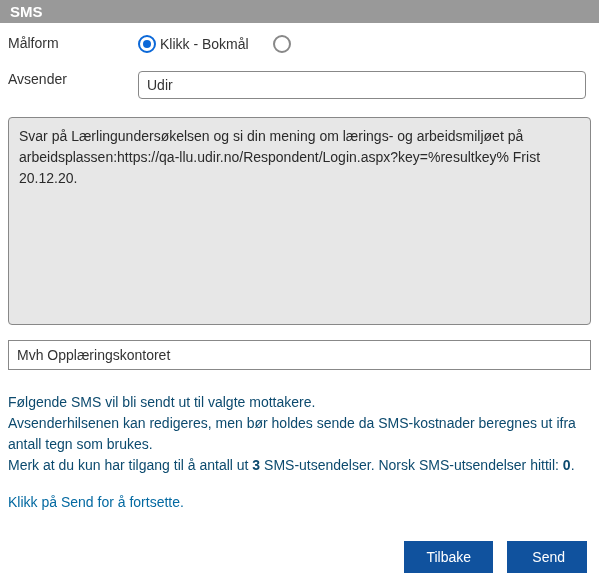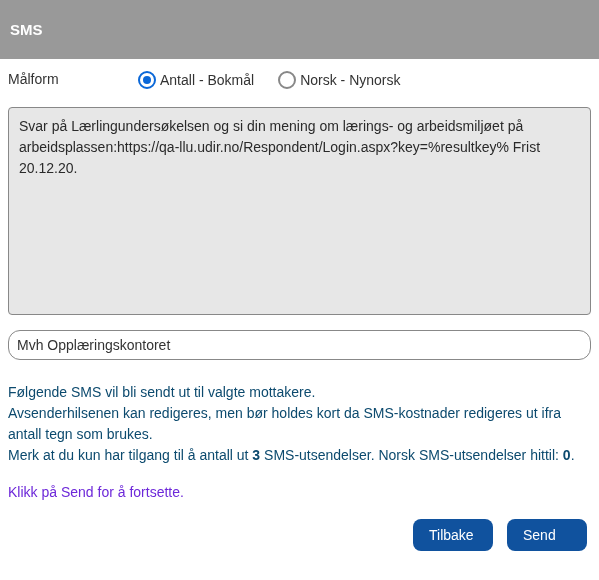--- a/index.html
+++ b/index.html
@@ -12,21 +12,21 @@
       font-size: 14px;
       color: #333;
     }
     .panel {
       width: 599px;
       background: #fff;
     }
     .panel-header {
       background: #999;
       color: #fff;
-      padding: 21px 10px;
+      padding: 3px 10px;
       font-size: 15px;
       font-weight: bold;
     }
     .panel-body {
       padding: 12px 8px 10px 8px;
     }
     .form-row {
       display: flex;
       align-items: flex-start;
       margin-bottom: 18px;
@@ -84,96 +84,99 @@
       font-size: 14px;
       font-family: inherit;
       color: #2a2a2a;
       resize: none;
       line-height: 1.5;
       margin-bottom: 12px;
     }
     .signature-input {
       width: 100%;
       border: 1px solid #888;
-      border-radius: 12px;
+      border-radius: 0;
       padding: 6px 8px;
       font-size: 14px;
       font-family: inherit;
       color: #333;
       margin-bottom: 22px;
     }
     .info-text {
       line-height: 1.5;
       color: #0c4a6e;
       margin-bottom: 16px;
     }
     .info-text p {
       margin: 0;
     }
     .info-text .bold {
       font-weight: bold;
     }
     .cta-text {
       line-height: 1.5;
-      color: #6d28d9;
-      margin-bottom: 16px;
+      color: #0369a1;
+      margin-bottom: 28px;
     }
     .button-row {
       display: flex;
       justify-content: flex-end;
       gap: 14px;
       padding-right: 4px;
       padding-bottom: 6px;
     }
     .btn {
       background: #10529e;
       color: #fff;
       border: none;
-      border-radius: 8px;
-      padding: 8px 16px;
+      border-radius: 0;
+      padding: 8px 22px;
       font-size: 14px;
       font-family: inherit;
       cursor: pointer;
       min-width: 80px;
-      text-align: left;
+      text-align: right;
     }
   </style>
 </head>
 <body>
 
 <div class="panel">
   <div class="panel-header">
     <span>SMS</span>
   </div>
   <div class="panel-body">
 
     <div class="form-row">
       <div class="form-label">Målform</div>
       <div class="radio-group">
         <label class="radio-option">
           <span class="radio-circle selected">
             <span class="radio-dot"></span>
           </span>
-          <span>Antall - Bokmål</span>
+          <span>Klikk - Bokmål</span>
         </label>
         <label class="radio-option">
           <span class="radio-circle"></span>
-          <span>Norsk - Nynorsk</span>
         </label>
       </div>
     </div>
 
+    <div class="form-row">
+      <div class="form-label">Avsender</div>
+      <input type="text" class="text-input" value="Udir" style="">
+    </div>
 
     <textarea class="textarea-message" readonly="" style="">Svar på Lærlingundersøkelsen og si din mening om lærings- og arbeidsmiljøet på arbeidsplassen:https://qa-llu.udir.no/Respondent/Login.aspx?key=%resultkey% Frist 20.12.20.</textarea>
 
     <input type="text" class="signature-input" value="Mvh Opplæringskontoret" style="">
 
     <div class="info-text">
       <p>Følgende SMS vil bli sendt ut til valgte mottakere.</p>
-      <p>Avsenderhilsenen kan redigeres, men bør holdes kort da SMS-kostnader redigeres ut ifra antall tegn som brukes.</p>
+      <p>Avsenderhilsenen kan redigeres, men bør holdes sende da SMS-kostnader beregnes ut ifra antall tegn som brukes.</p>
       <p><span>Merk at du kun har tilgang til å antall ut </span><span class="bold">3</span><span> SMS-utsendelser. Norsk SMS-utsendelser hittil: </span><span class="bold">0</span><span>.</span></p>
     </div>
 
     <div class="cta-text">
       <span>Klikk på </span><span class="bold">Send</span><span> for å fortsette.</span>
     </div>
 
     <div class="button-row">
       <button class="btn">Tilbake</button>
       <button class="btn">Send</button>

